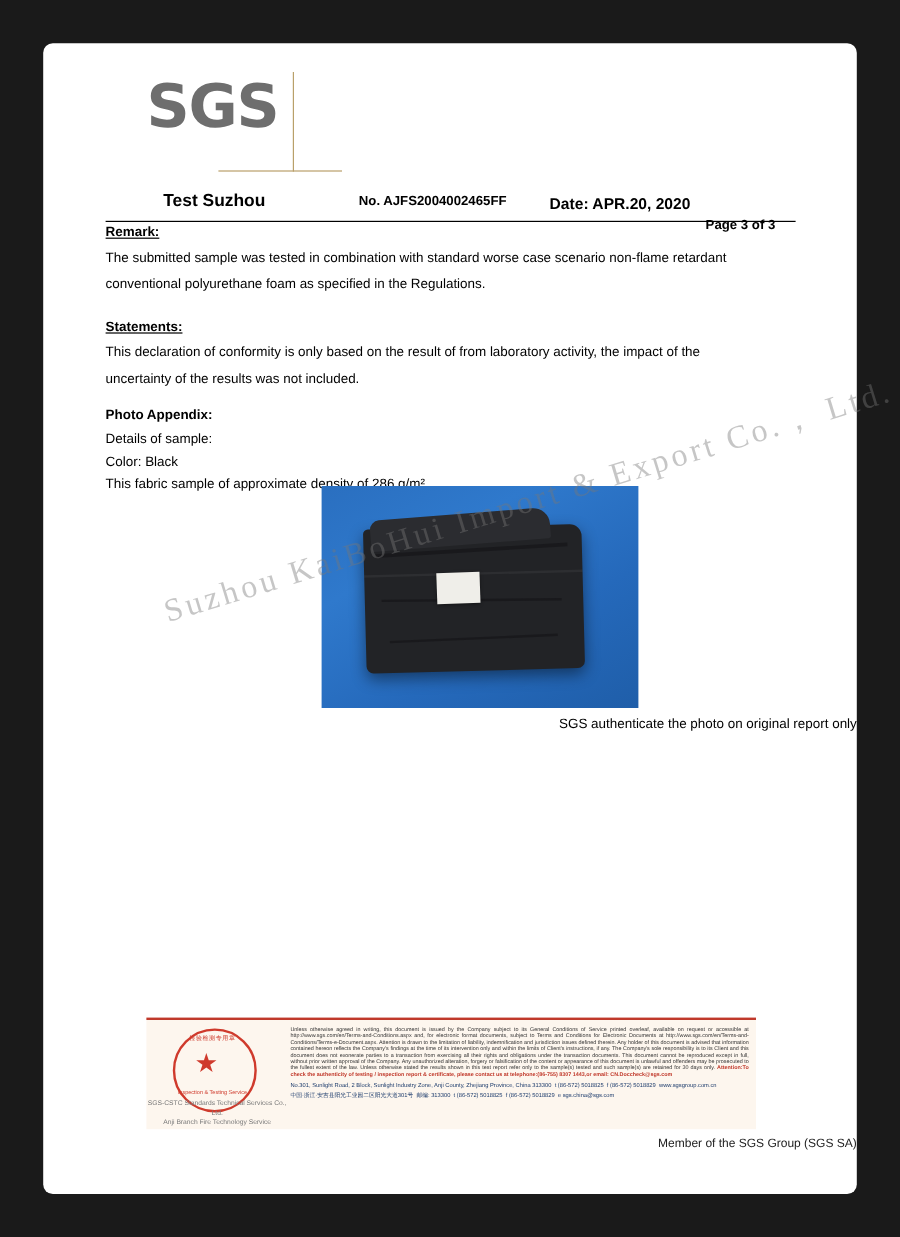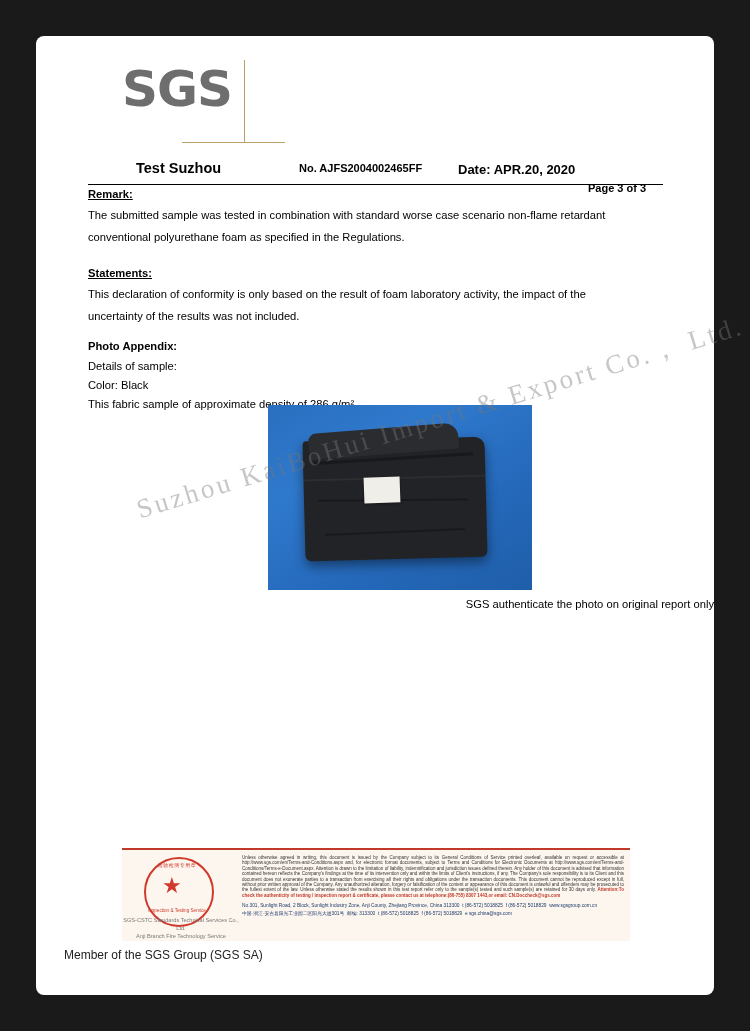--- a/index.html
+++ b/index.html
@@ -333,24 +333,23 @@
     width: 382px;
     font-size: 4.8px;
     line-height: 7.6px;
     color: #1b3a6b;
   }
   .footer-member {
     position: absolute;
     left: 0;
     top: 912px;
     width: 100%;
-    text-align: left;
-    font-size: 12px;
+    text-align: right;
+    font-size: 10px;
     color: #222;
-    padding-left: 28px;
   }
 </style>
 </head>
 <body>
 
 <div class="page-frame">
   <div class="page-inner">
 
     <div class="logo-wrap">
       <div class="logo-text">SGS</div>
@@ -367,21 +366,21 @@
     <div class="hr-rule"></div>
 
     <div class="body-block">
       <div class="section-label">Remark:</div>
       <div class="para">The submitted sample was tested in combination with standard worse case scenario non-flame retardant</div>
       <div class="para">conventional polyurethane foam as specified in the Regulations.</div>
 
       <div class="gap-lg"></div>
 
       <div class="section-label">Statements:</div>
-      <div class="para">This declaration of conformity is only based on the result of foam laboratory activity, the impact of the</div>
+      <div class="para">This declaration of conformity is only based on the result of from laboratory activity, the impact of the</div>
       <div class="para">uncertainty of the results was not included.</div>
 
       <div class="gap-md"></div>
 
       <div class="section-label no-underline">Photo Appendix:</div>
       <div class="line">Details of sample:</div>
       <div class="line">Color: Black</div>
       <div class="line">This fabric sample of approximate density of 286 g/m²</div>
     </div>
 

